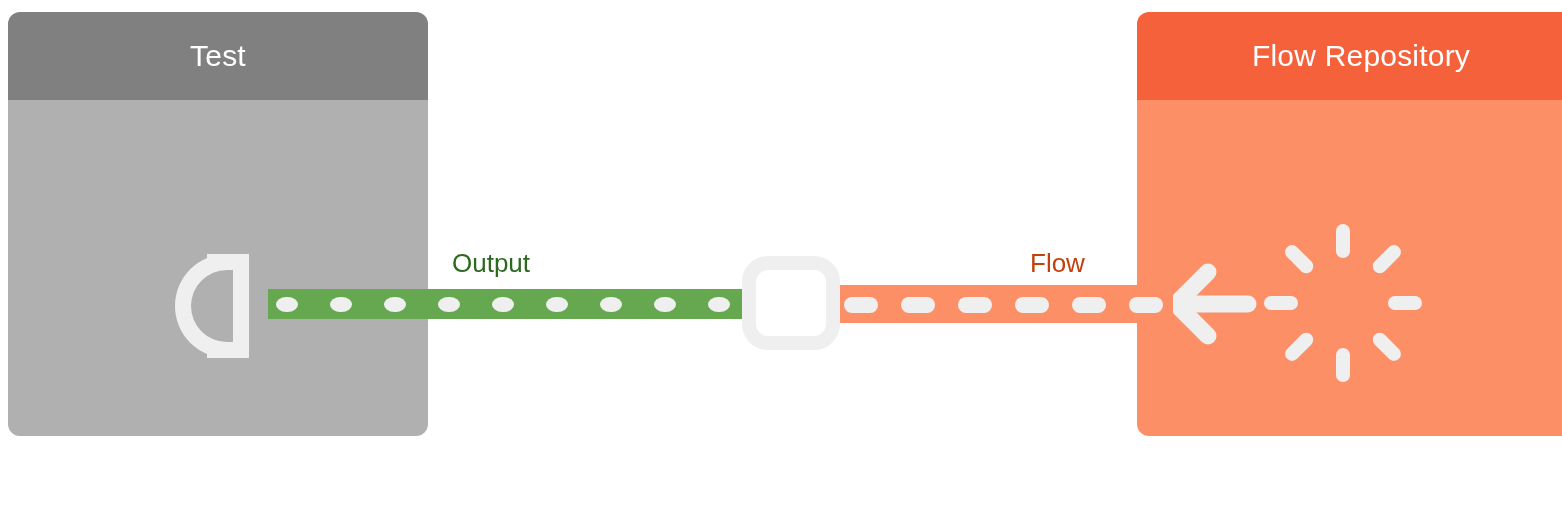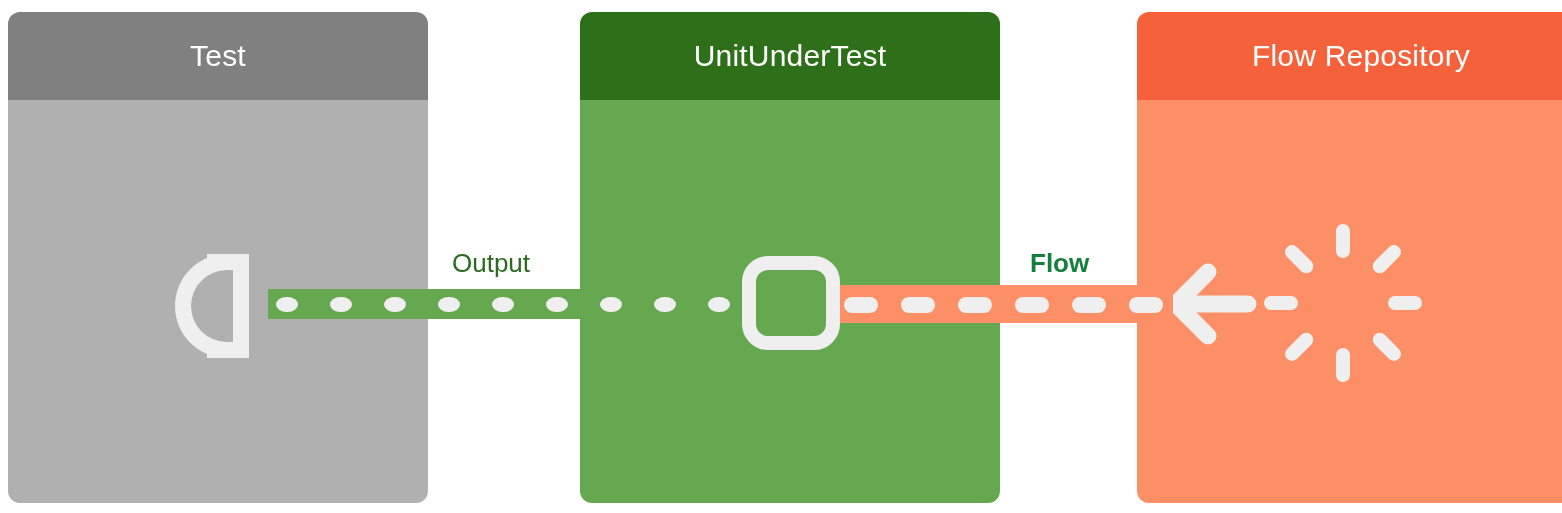--- a/index.html
+++ b/index.html
@@ -15,21 +15,21 @@
     width: 1562px;
     height: 513px;
     background: #ffffff;
     overflow: hidden;
   }
 
   
   .participant {
     position: absolute;
     top: 12px;
-    height: 491px;
+    height: 424px;
     border-radius: 12px;
     overflow: hidden;
   }
   .participant .header {
     position: absolute;
     left: 0;
     top: 0;
     width: 100%;
     height: 88px;
     display: flex;
@@ -188,42 +188,36 @@
   }
   #label-output {
     left: 452px;
     top: 250px;
     color: #2c6b1f;
     font-weight: 400;
   }
   #label-flow {
     left: 1030px;
     top: 250px;
-    color: #15803d;
-    font-weight: bold;
+    color: #c2410c;
+    font-weight: normal;
   }
 </style>
 </head>
 <body>
 
 <div id="canvas">
 
   <div class="participant" id="box-test">
     <div class="body" style="background:#b0b0b0"></div>
     <div class="header" style="background:#808080">
       <span class="header-label">Test</span>
     </div>
   </div>
 
-  <div class="participant" id="box-uut">
-    <div class="body" style="background:#66a84f"></div>
-    <div class="header" style="background:#2e7019">
-      <span class="header-label">UnitUnderTest</span>
-    </div>
-  </div>
 
   <div class="participant" id="box-repo">
     <div class="body" style="background:#fc8f66"></div>
     <div class="header" style="background:#f4613a">
       <span class="header-label">Flow Repository</span>
     </div>
   </div>
 
   <div id="repo-circle">
       <div class="seg" style="transform: rotate(0deg) translateY(-62px);"></div>

